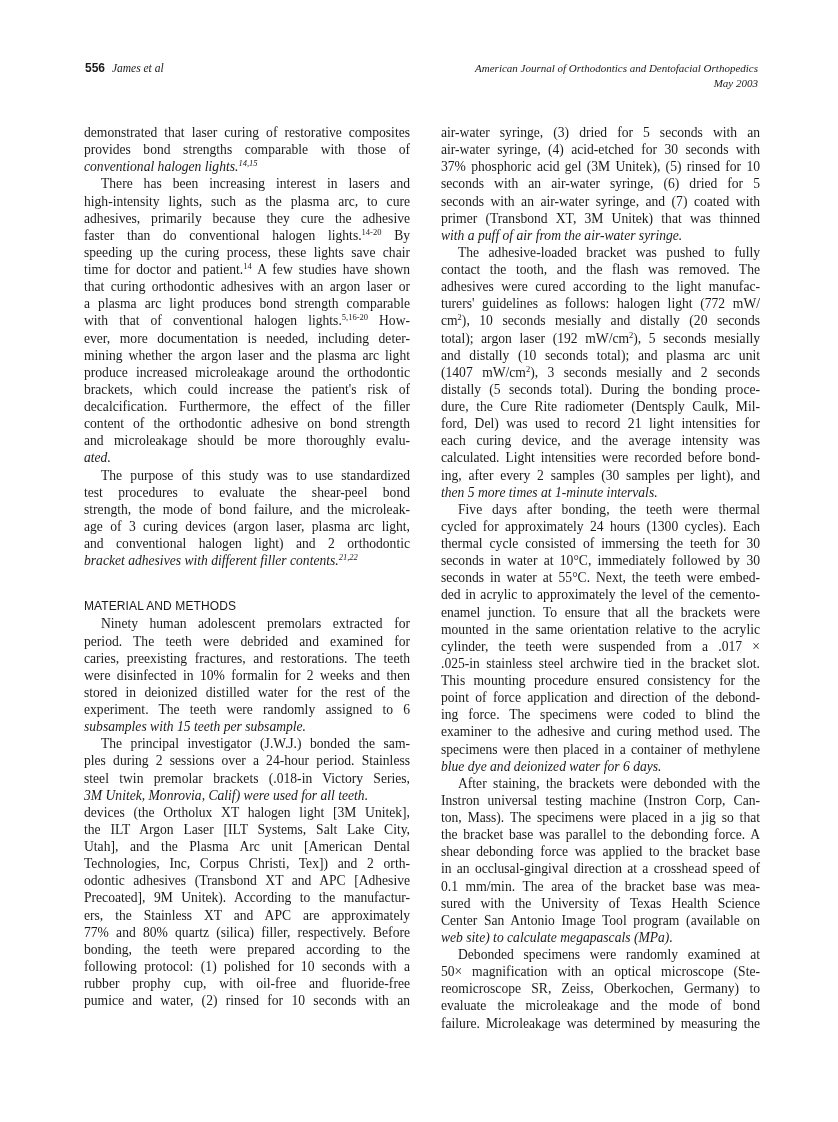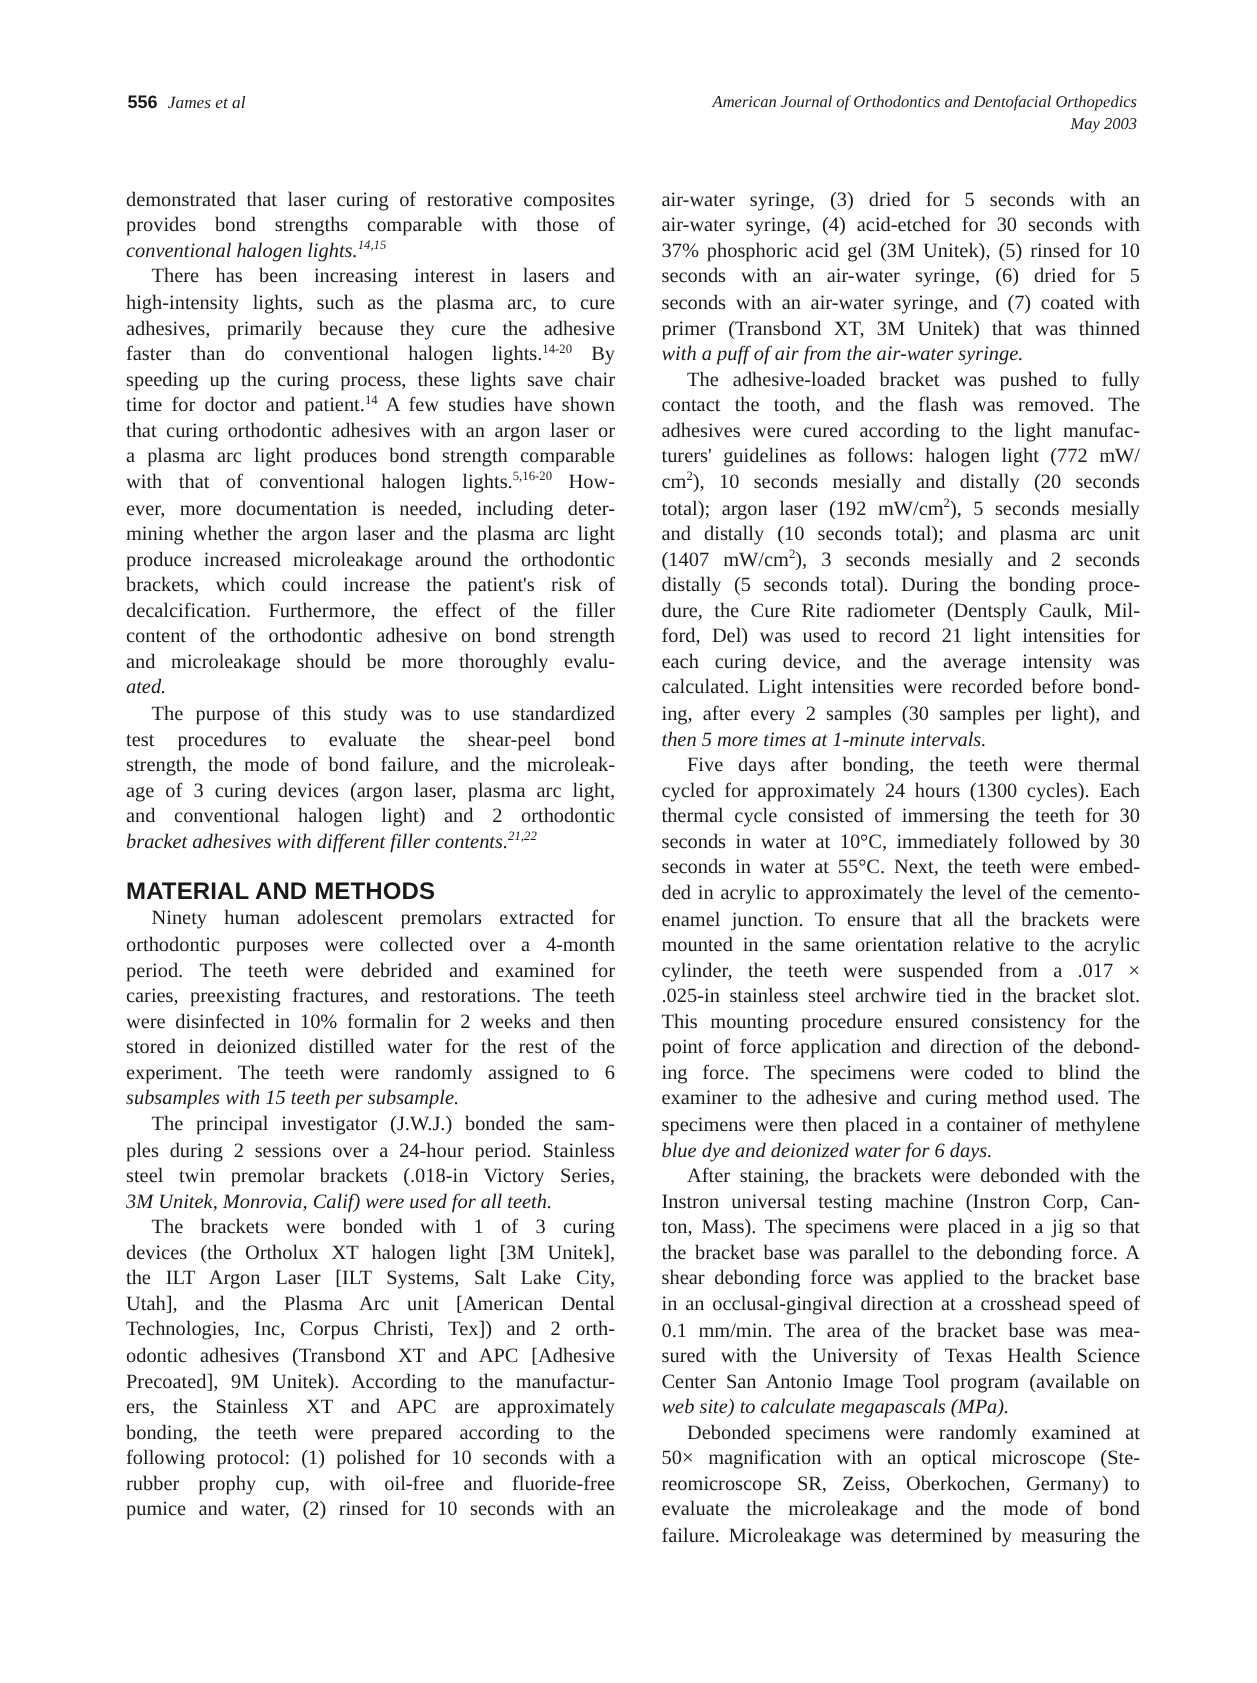--- a/index.html
+++ b/index.html
@@ -8,21 +8,21 @@
   .header-left { position: absolute; left: 81px; top: 61px; font-family: "Liberation Serif", serif; font-size: 11.5px; }
   .header-left .pageno { font-family: "Liberation Sans", sans-serif; font-weight: bold; font-size: 12px; margin-right: 4px; }
   .header-left .authors { font-style: italic; }
   .header-right { position: absolute; right: 84px; top: 61px; text-align: right; font-family: "Liberation Serif", serif; font-style: italic; font-size: 11px; line-height: 15px; }
   .col { position: absolute; top: 124px; width: 326px; font-family: "Liberation Serif", serif; font-size: 13.6px; line-height: 17.13px; }
   .col.left { left: 80px; }
   .col.right { left: 437px; width: 319px; }
   .line { display: block; text-align: justify; text-align-last: justify; white-space: nowrap; height: 17.13px; overflow: visible; }
   .line.last { text-align-last: left; font-style: italic; }
   .line.indent { text-indent: 17px; }
-  .heading { display: block; font-family: "Liberation Sans", sans-serif; font-weight: bold; font-size: 16px; height: 17.13px; line-height: 17.13px; margin-top: 17px; margin-bottom: 0px; letter-spacing: 0.1px; }
+  .heading { display: block; font-family: "Liberation Sans", sans-serif; font-weight: normal; font-size: 12px; height: 17.13px; line-height: 17.13px; margin-top: 29px; margin-bottom: 0px; letter-spacing: 0.1px; }
   sup { font-size: 8.5px; line-height: 0; vertical-align: 5px; }
 </style>
 </head>
 <body>
 
 <div class="page">
   <div class="header-left">
     <span class="pageno">556</span>
     <span class="authors">James et al</span>
   </div>
@@ -56,39 +56,38 @@
         <span class="line indent"><span>The purpose of this study was to use standardized</span></span>
         <span class="line"><span>test procedures to evaluate the shear-peel bond</span></span>
         <span class="line"><span>strength, the mode of bond failure, and the microleak-</span></span>
         <span class="line"><span>age of 3 curing devices (argon laser, plasma arc light,</span></span>
         <span class="line"><span>and conventional halogen light) and 2 orthodontic</span></span>
         <span class="line last"><span>bracket adhesives with different filler contents.</span><sup>21,22</sup></span>
       </div>
     <div class="heading">MATERIAL AND METHODS</div>
     <div id="left-lines-b">
         <span class="line indent"><span>Ninety human adolescent premolars extracted for</span></span>
-        <span class="line"><span>orthodontic purposes were collected over a 4-month</span></span>
         <span class="line"><span>period. The teeth were debrided and examined for</span></span>
         <span class="line"><span>caries, preexisting fractures, and restorations. The teeth</span></span>
         <span class="line"><span>were disinfected in 10% formalin for 2 weeks and then</span></span>
         <span class="line"><span>stored in deionized distilled water for the rest of the</span></span>
         <span class="line"><span>experiment. The teeth were randomly assigned to 6</span></span>
         <span class="line last"><span>subsamples with 15 teeth per subsample.</span></span>
         <span class="line indent"><span>The principal investigator (J.W.J.) bonded the sam-</span></span>
         <span class="line"><span>ples during 2 sessions over a 24-hour period. Stainless</span></span>
         <span class="line"><span>steel twin premolar brackets (.018-in Victory Series,</span></span>
         <span class="line last"><span>3M Unitek, Monrovia, Calif) were used for all teeth.</span></span>
-        <span class="line indent"><span>The brackets were bonded with 1 of 3 curing</span></span>
         <span class="line"><span>devices (the Ortholux XT halogen light [3M Unitek],</span></span>
         <span class="line"><span>the ILT Argon Laser [ILT Systems, Salt Lake City,</span></span>
         <span class="line"><span>Utah], and the Plasma Arc unit [American Dental</span></span>
         <span class="line"><span>Technologies, Inc, Corpus Christi, Tex]) and 2 orth-</span></span>
         <span class="line"><span>odontic adhesives (Transbond XT and APC [Adhesive</span></span>
         <span class="line"><span>Precoated], 9M Unitek). According to the manufactur-</span></span>
         <span class="line"><span>ers, the Stainless XT and APC are approximately</span></span>
+        <span class="line"><span>77% and 80% quartz (silica) filler, respectively. Before</span></span>
         <span class="line"><span>bonding, the teeth were prepared according to the</span></span>
         <span class="line"><span>following protocol: (1) polished for 10 seconds with a</span></span>
         <span class="line"><span>rubber prophy cup, with oil-free and fluoride-free</span></span>
         <span class="line"><span>pumice and water, (2) rinsed for 10 seconds with an</span></span>
       </div>
   </div>
 
   <div class="col right">
     <div id="right-lines">
         <span class="line"><span>air-water syringe, (3) dried for 5 seconds with an</span></span>

